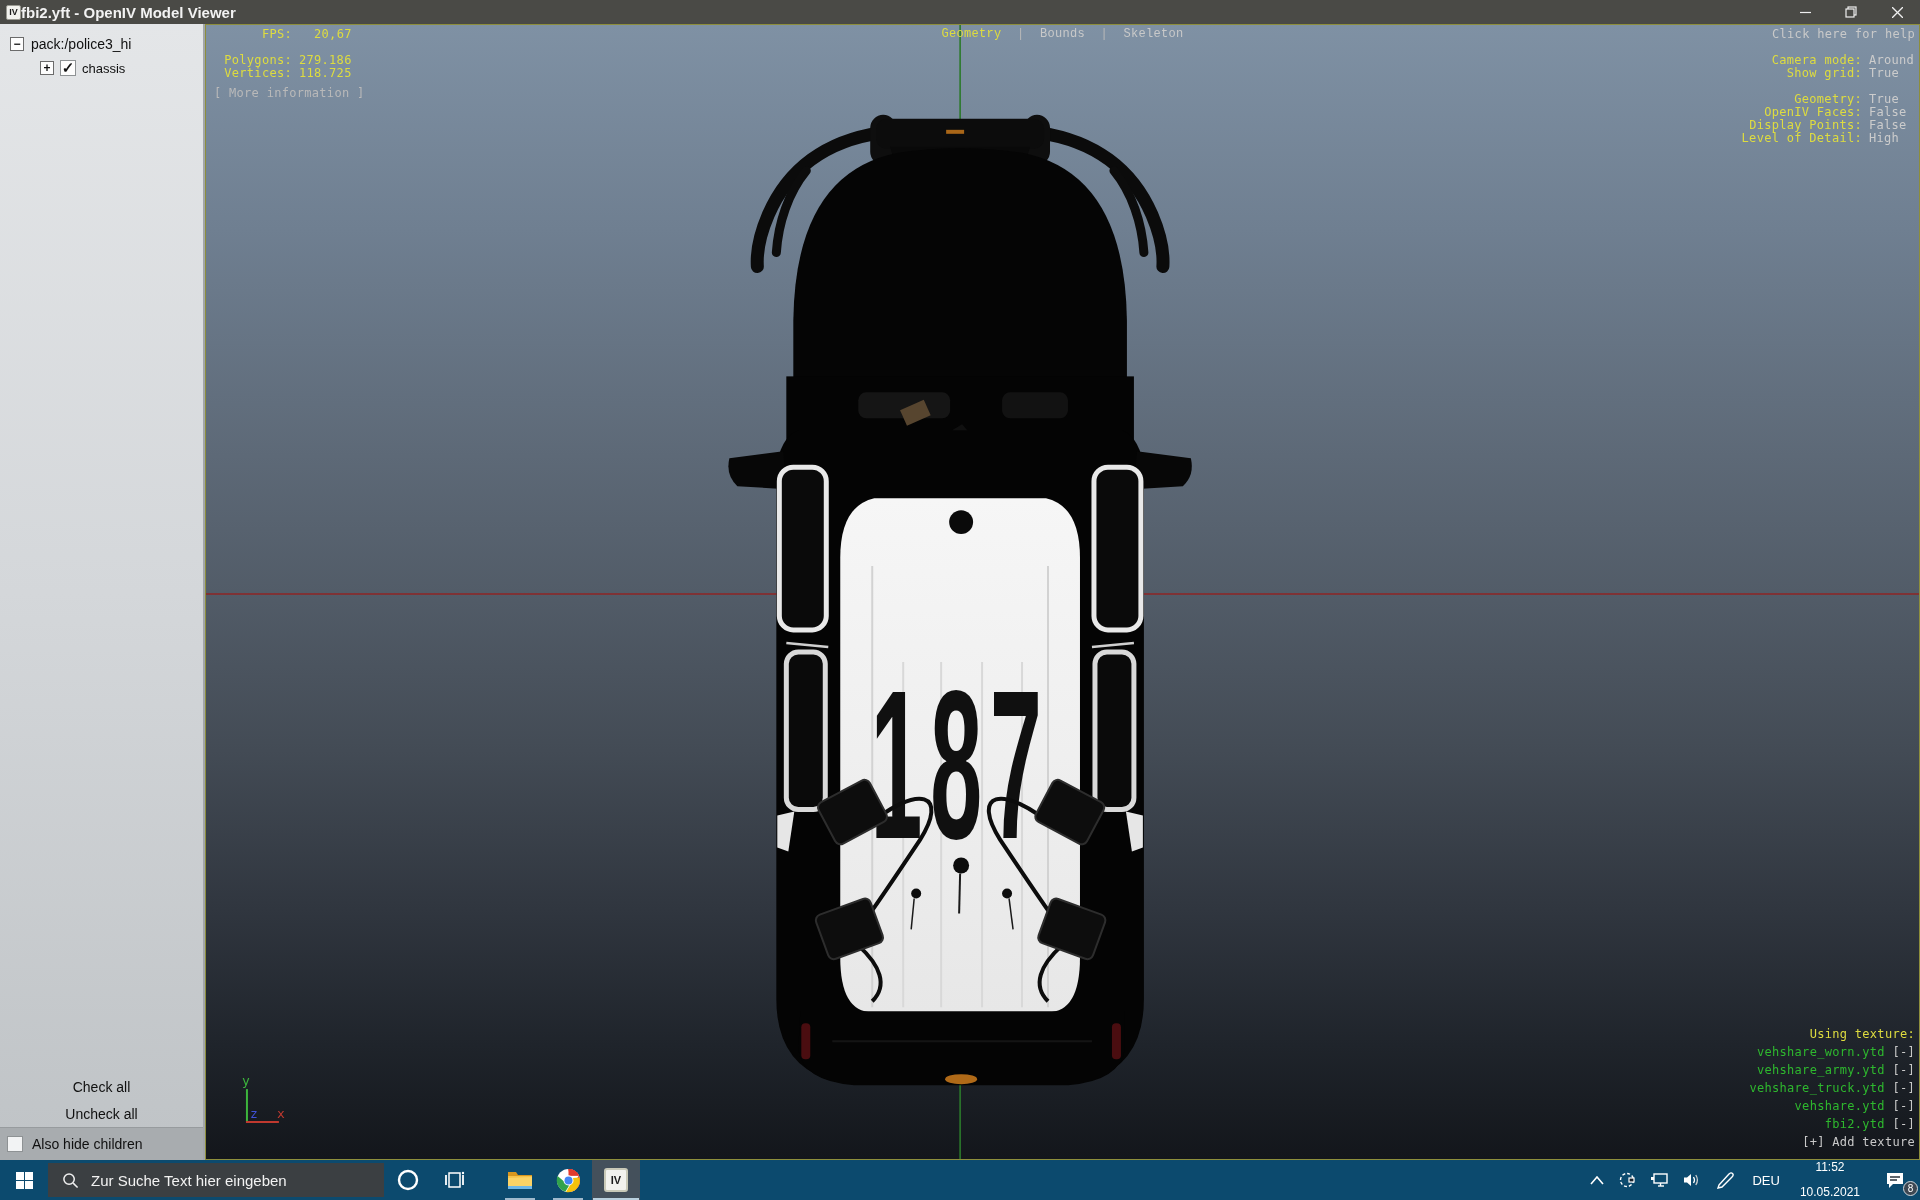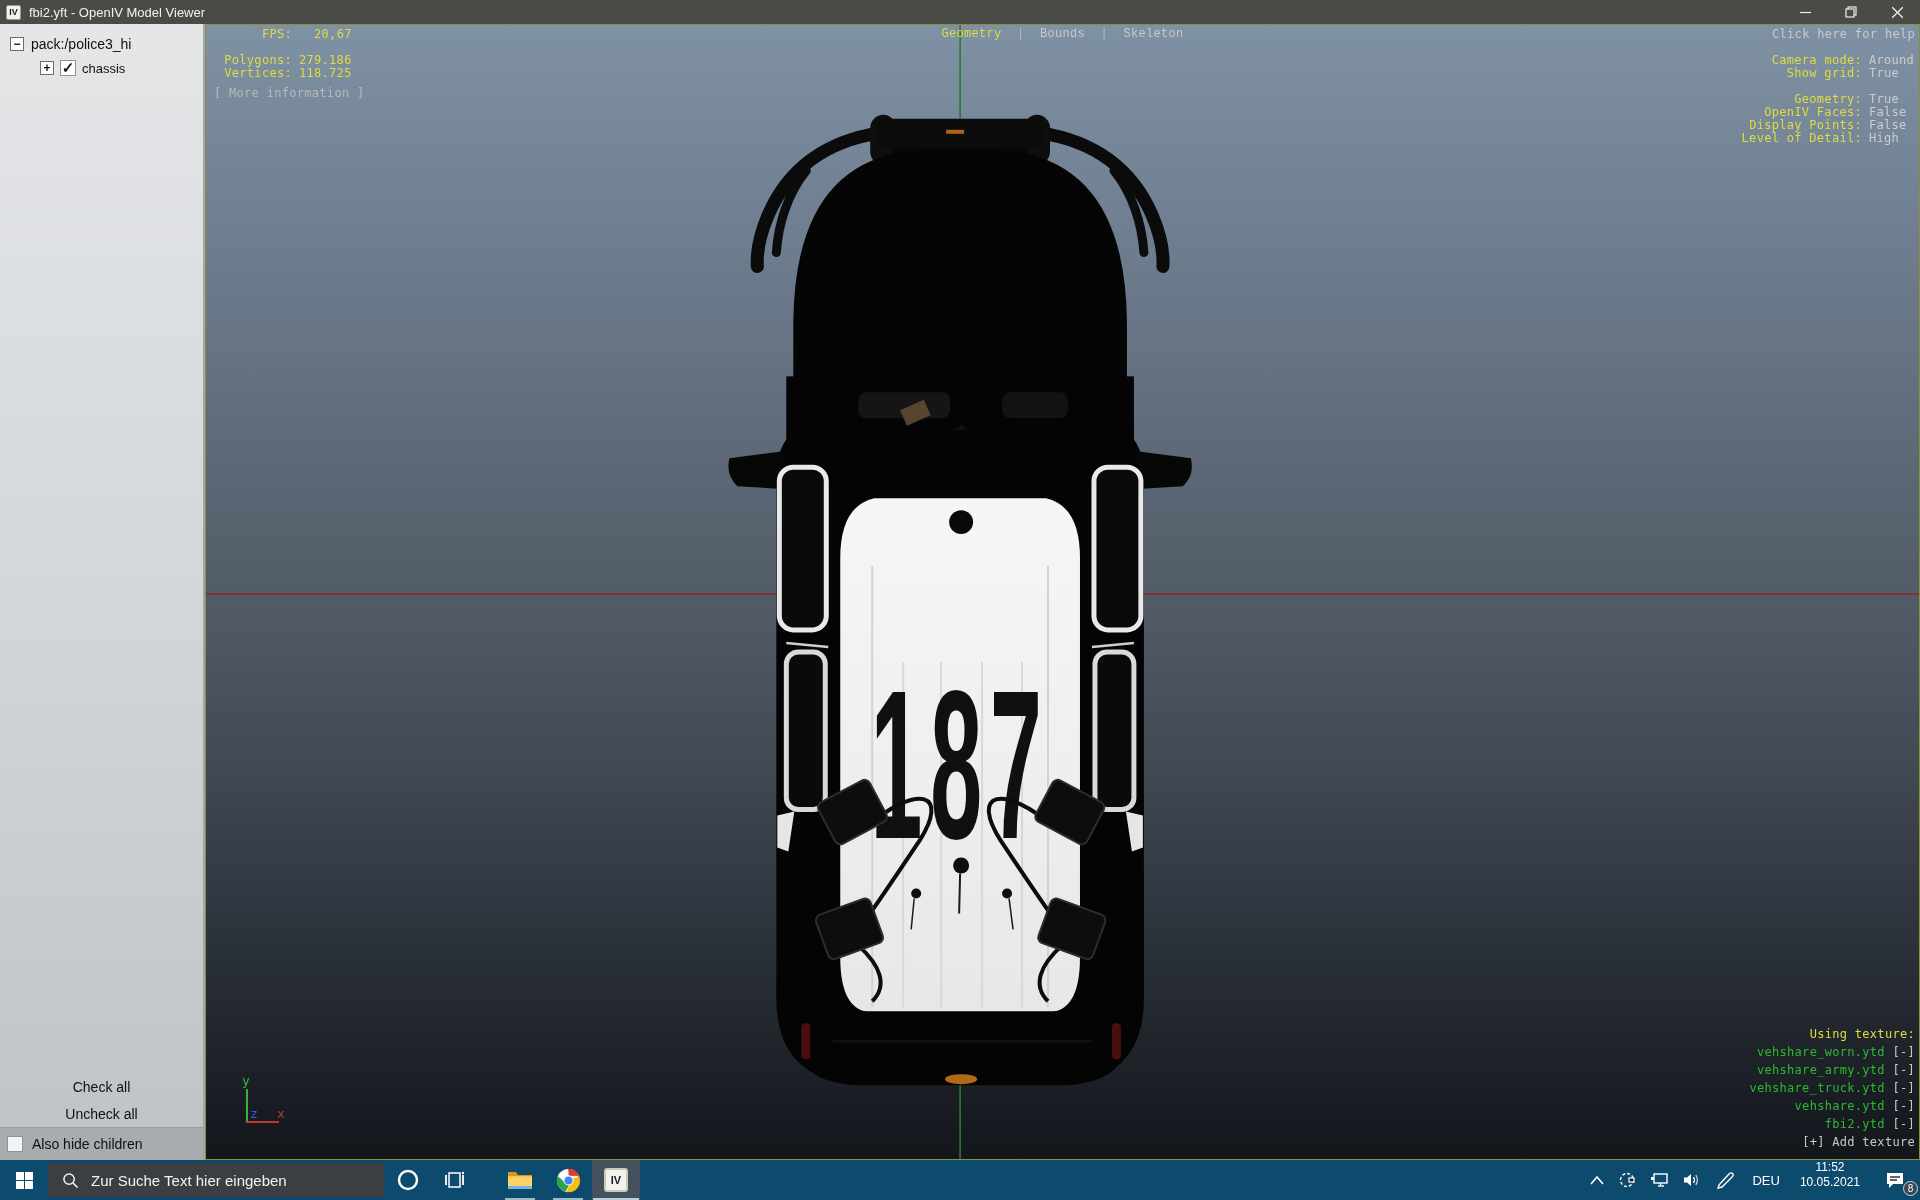--- a/index.html
+++ b/index.html
@@ -12,21 +12,21 @@
   
   .titlebar {
     position:absolute; left:0; top:0; right:0; height:24px;
     background:#4a4a46; display:flex; align-items:center; color:#f2f2f2;
   }
   .app-icon {
     width:15px; height:15px; margin-left:6px; background:#f2f2ee; border-radius:2px;
     border:1px solid #9a9a92; color:#1c1c1c; font-size:9px; font-weight:bold;
     display:flex; align-items:center; justify-content:center;
   }
-  .title-text { margin-left:8px; font-size:13px; }
+  .title-text { font-size:15px;font-weight:bold; }
   .win-controls { margin-left:auto; display:flex; height:100%; }
   .win-btn { width:46px; display:flex; align-items:center; justify-content:center; }
 
   
   .sidebar {
     position:absolute; left:0; top:24px; width:205px; bottom:40px;
     background:linear-gradient(180deg,#e4e6e8 0%, #d4d7da 50%, #bfc3c6 100%);
     border-right:2px solid #a2a6a9;
   }
   .tree { padding-top:8px; font-size:14px; color:#101010; }
@@ -106,21 +106,21 @@
   }
   .tb-cortana { width:48px; }
   .tb-taskview { width:48px; }
   .tb-app { width:48px; }
   .tb-app.active { background:#44505b; }
   .underline { position:absolute; bottom:0; left:50%; transform:translateX(-50%); height:2px; background:#9fb9cc; width:30px; }
   .underline.wide { width:46px; background:#b9cfdd; }
   .tray { margin-left:auto; display:flex; align-items:stretch; }
   .tray-btn { display:flex; align-items:center; justify-content:center; padding:0 7px; }
   .tray-lang { font-size:13px; padding:0 10px; }
-  .tray-clock { display:flex; flex-direction:column; align-items:center; justify-content:flex-start; font-size:12px; line-height:15px; padding:0 10px; }
+  .tray-clock { display:flex; flex-direction:column; align-items:center; justify-content:space-between; font-size:12px; line-height:15px; padding:0 10px; }
   .badge {
     position:absolute; right:2px; bottom:4px; width:15px; height:15px; border-radius:50%;
     background:#3d4752; border:1px solid #cfd6dc; color:#fff; font-size:10px;
     display:flex; align-items:center; justify-content:center;
   }
   .action-wrap { position:relative; width:50px; display:flex; align-items:center; justify-content:center; }
 </style>
 </head>
 <body>
 

